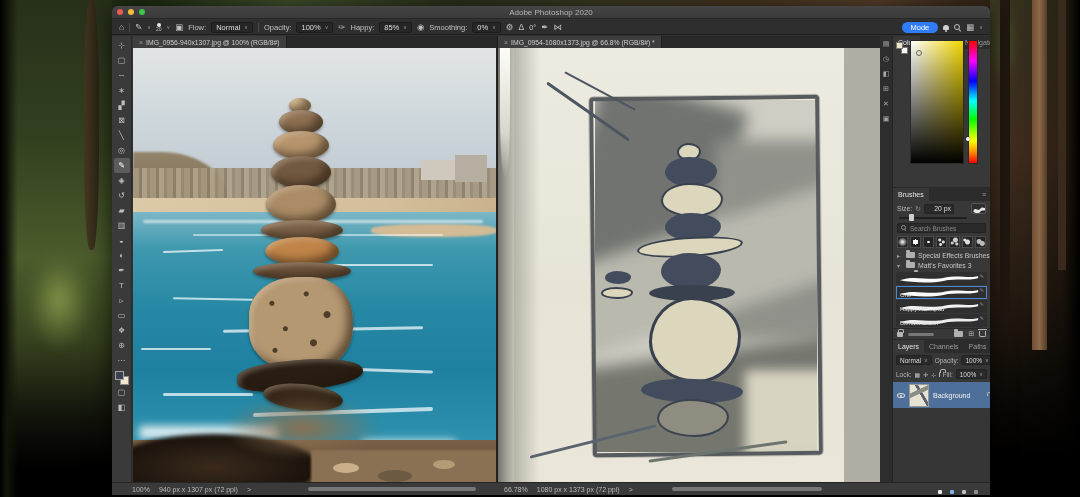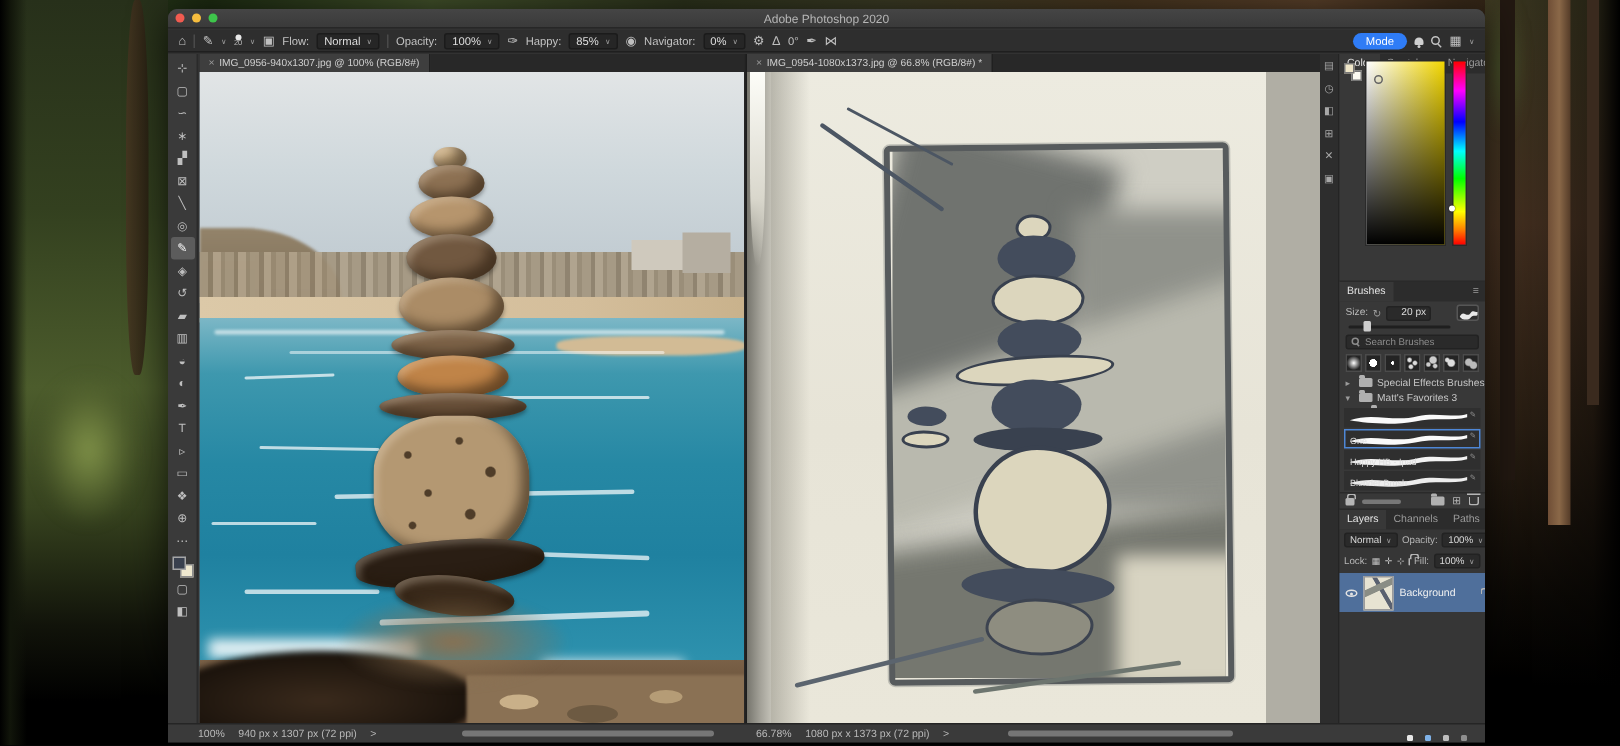--- a/index.html
+++ b/index.html
@@ -256,21 +256,21 @@
         <span>100%</span>
           <span class="caret">∨</span>
       </span>
       <span class="ob-icon">✑</span>
       <span>Happy:</span>
       <span class="ob-select">
         <span>85%</span>
           <span class="caret">∨</span>
       </span>
       <span class="ob-icon">◉</span>
-      <span>Navigator:</span>
+      <span>Smoothing:</span>
       <span class="ob-select">
         <span>0%</span>
           <span class="caret">∨</span>
       </span>
       <span class="ob-icon">⚙</span>
       <span class="ob-icon">Δ</span>
       <span>0°</span>
       <span class="ob-icon">✒</span>
       <span class="ob-icon">⋈</span>
 

